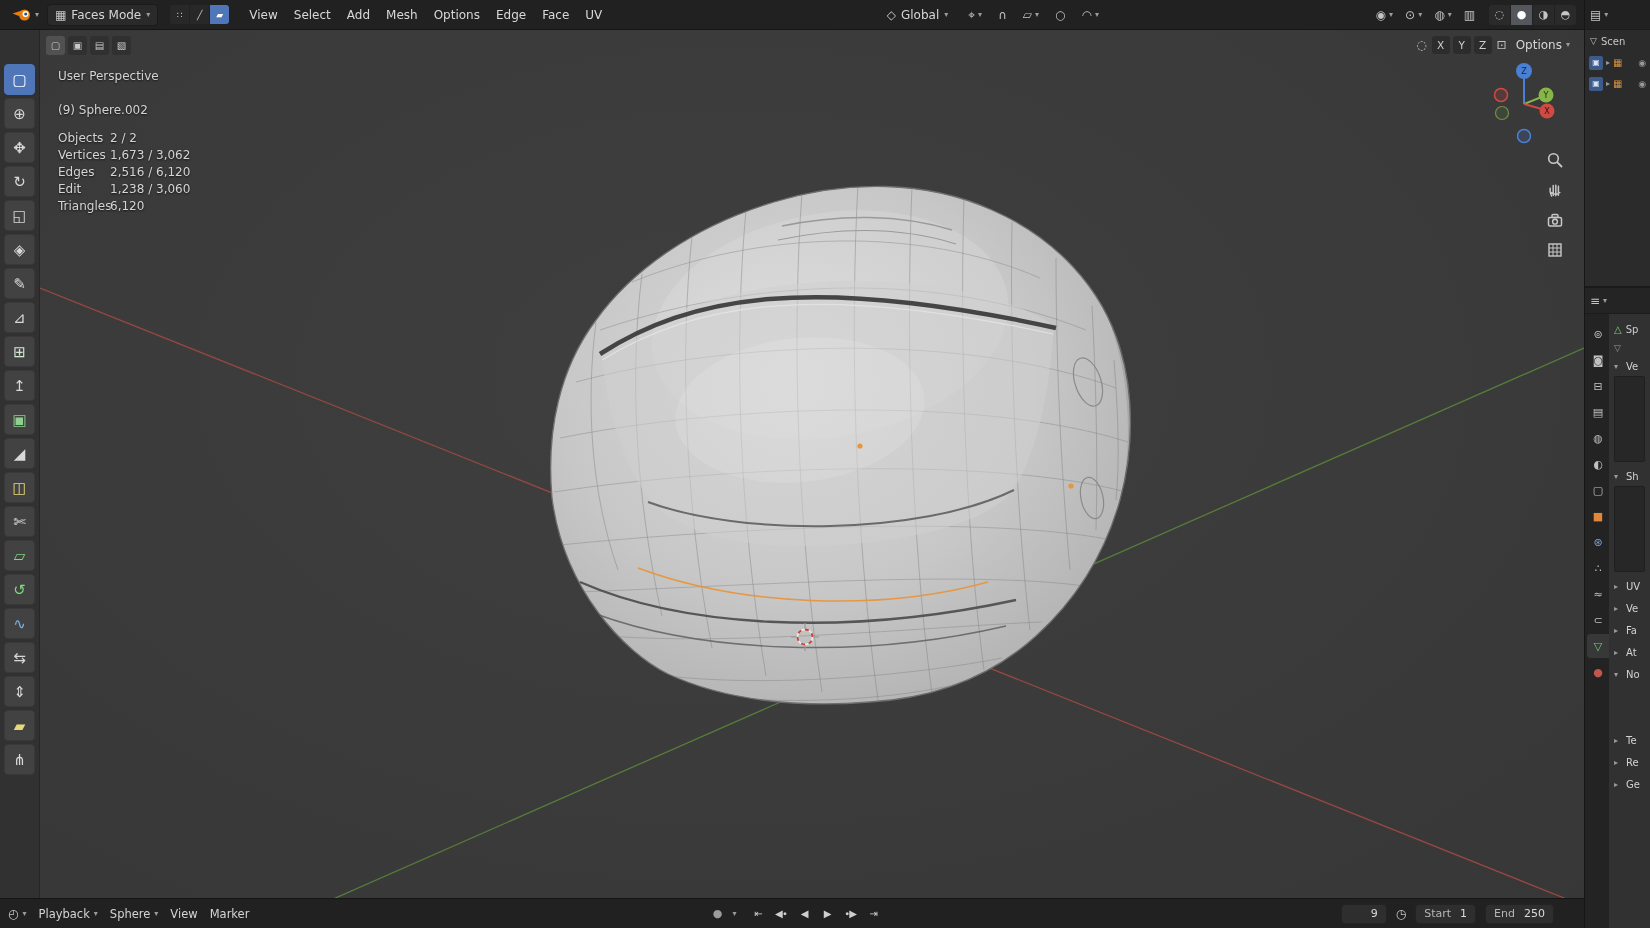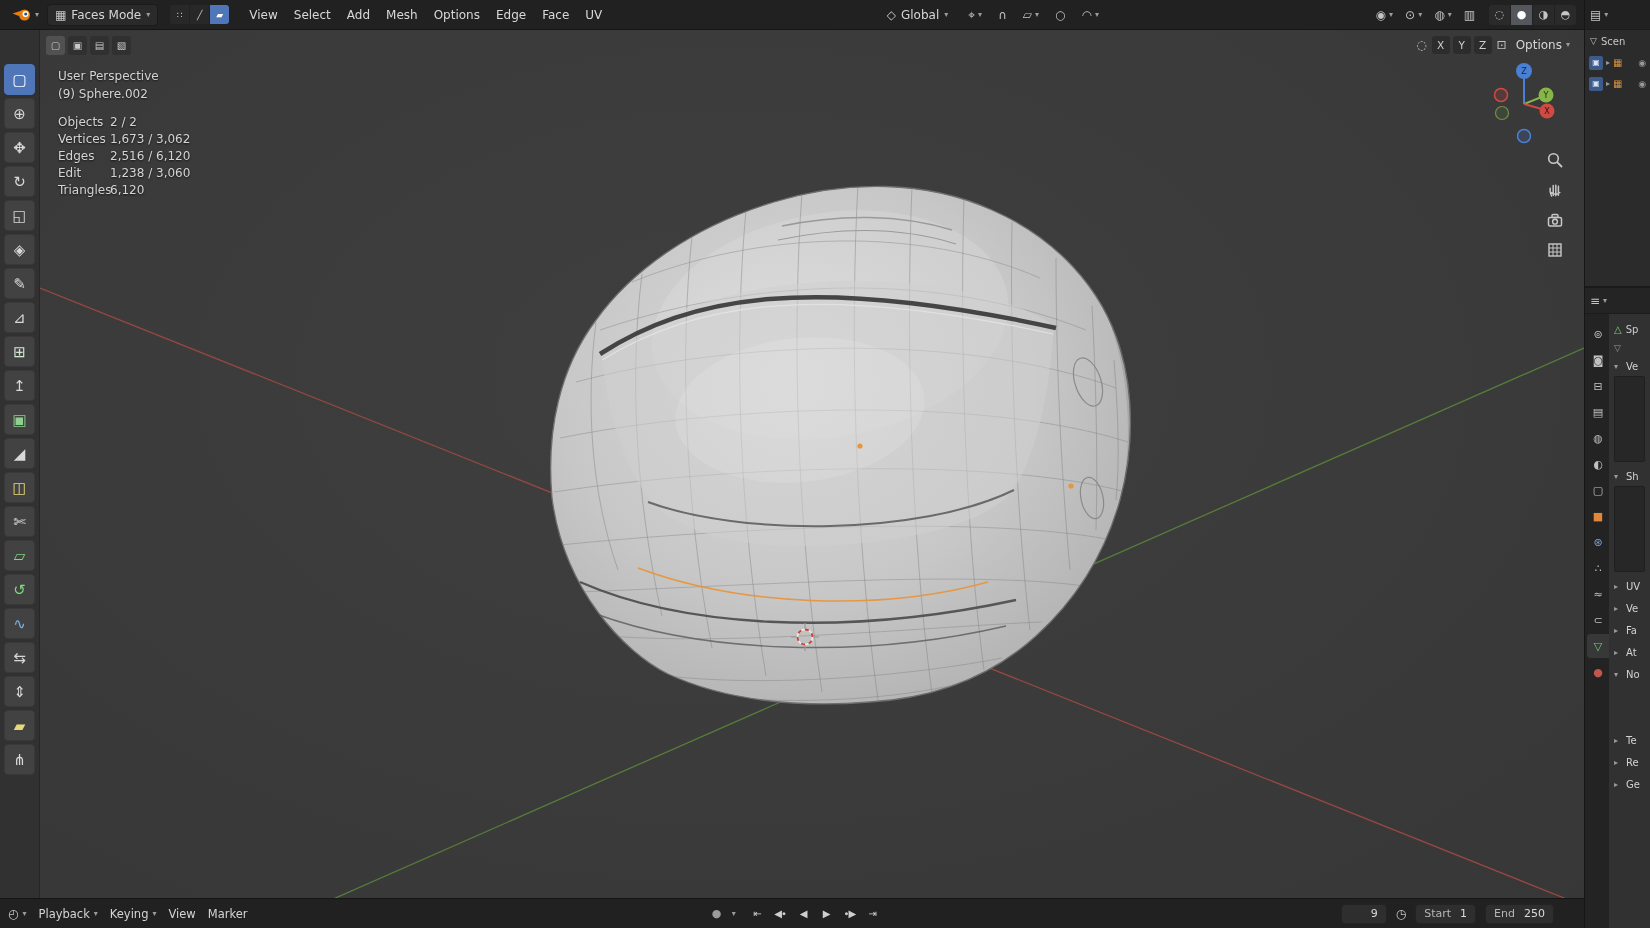--- a/index.html
+++ b/index.html
@@ -46,21 +46,21 @@
   .opt.active{background:#515151}
 
   .vp-hdr-right{position:absolute;top:5px;right:10px;display:flex;align-items:center;gap:5px}
   .axis-chip{width:18px;height:18px;border-radius:3px;background:rgba(34,34,34,.55);
     display:flex;align-items:center;justify-content:center;font-size:10.5px;color:#cfcfcf}
   .vpicon{color:#c2c2c2;font-size:12px}
   .options{display:flex;gap:4px;align-items:center;color:#d6d6d6;padding:0 4px;height:20px}
 
   .overlay-text{position:absolute;top:38px;left:18px;font-size:12px;color:#d4d4d4;
     text-shadow:0 1px 2px rgba(0,0,0,.65);line-height:17px}
-  .overlay-text .objname{margin-top:1px}
+  .overlay-text .objname{margin-top:17px}
   .stats{margin-top:11px}
   .stats .row{display:flex}
   .stats .lab{width:52px}
   .stats .val{}
 
   .gizmo{position:absolute;top:28px;right:14px}
   .side-btns{position:absolute;top:119px;right:18px;display:flex;flex-direction:column;gap:8px}
   .side-btn{width:22px;height:22px;border-radius:11px;display:flex;align-items:center;justify-content:center;
     background:rgba(40,40,40,.0)}
 
@@ -680,21 +680,21 @@
         <span class="icon">◴</span>
         <span class="caret">▾</span>
       </span>
       <span class="hgroup" style="gap:12px">
 
       <span class="menu-flat">
           <span>Playback</span>
           <span class="caret">▾</span>
         </span>
           <span class="menu-flat">
-          <span>Keying</span>
+          <span>Sphere</span>
           <span class="caret">▾</span>
         </span>
           <span class="menu-flat">
           <span>View</span>
 
         </span>
           <span class="menu-flat">
           <span>Marker</span>
 
         </span>

